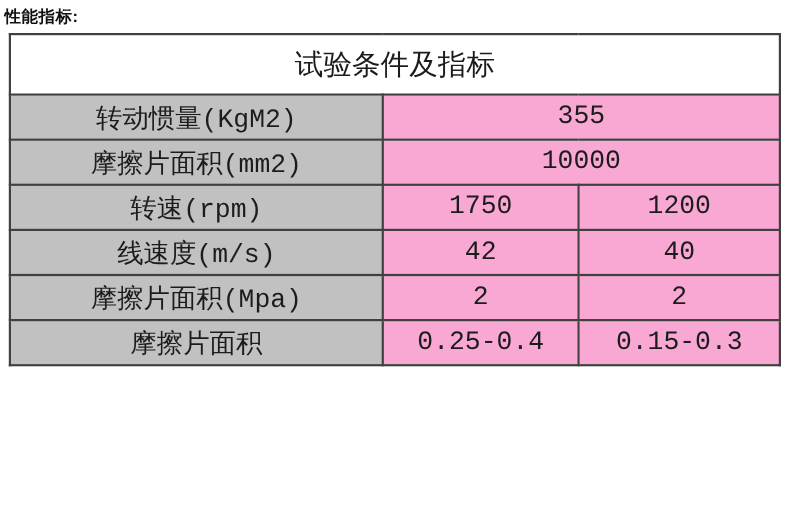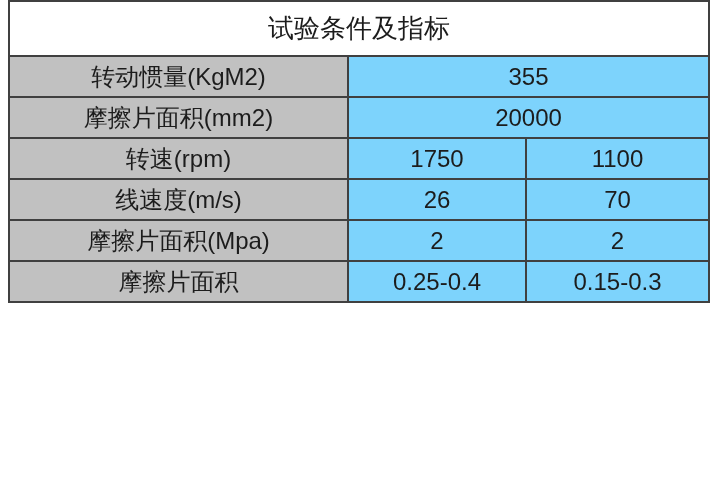--- a/index.html
+++ b/index.html
@@ -35,33 +35,35 @@
     white-space: nowrap;
   }
   td.title-cell {
     height: 53px;
     font-size: 26px;
     background: #ffffff;
   }
   tr.data-row td {
     height: 39px;
     font-size: 24px;
+    font-family: Liberation Mono, monospace;
   }
   td.label-cell {
     background: #c1c1c1;
   }
   td.value-cell {
-    background: #7dd3fc;
+    background: #f9a8d4;
   }
 </style>
 </head>
 <body>
 
 <div class="page">
 
+  <div class="heading">性能指标:</div>
 
   <table class="spec">
     <colgroup>
       <col style="width:339px">
       <col style="width:178px">
       <col style="width:183px">
     </colgroup>
 
     <tbody>
         <tr>
@@ -69,33 +71,33 @@
     </tr>
 
     <tr class="data-row">
       <td class="label-cell">转动惯量(KgM2)</td>
       <td class="value-cell" colspan="2">355</td>
     </tr>
 
 
     <tr class="data-row">
       <td class="label-cell">摩擦片面积(mm2)</td>
-      <td class="value-cell" colspan="2">20000</td>
+      <td class="value-cell" colspan="2">10000</td>
     </tr>
 
     <tr class="data-row">
       <td class="label-cell">转速(rpm)</td>
       <td class="value-cell">1750</td>
-      <td class="value-cell">1100</td>
+      <td class="value-cell">1200</td>
     </tr>
 
     <tr class="data-row">
       <td class="label-cell">线速度(m/s)</td>
-      <td class="value-cell">26</td>
-      <td class="value-cell">70</td>
+      <td class="value-cell">42</td>
+      <td class="value-cell">40</td>
     </tr>
 
     <tr class="data-row">
       <td class="label-cell">摩擦片面积(Mpa)</td>
       <td class="value-cell">2</td>
       <td class="value-cell">2</td>
     </tr>
 
 
     <tr class="data-row">

